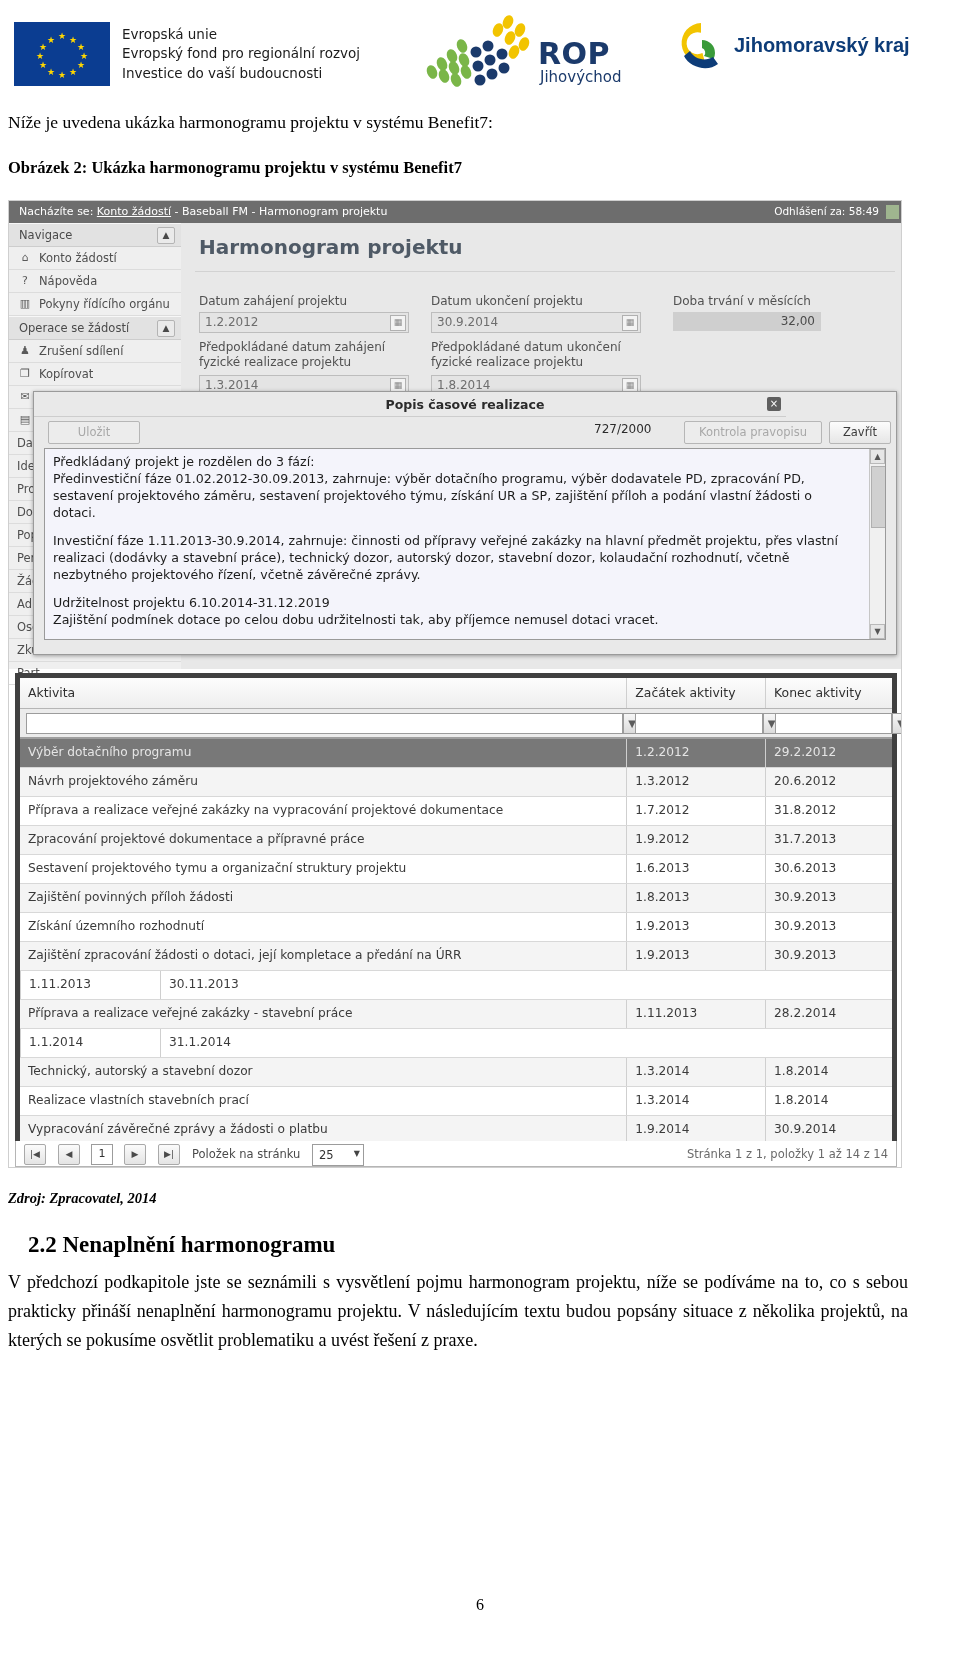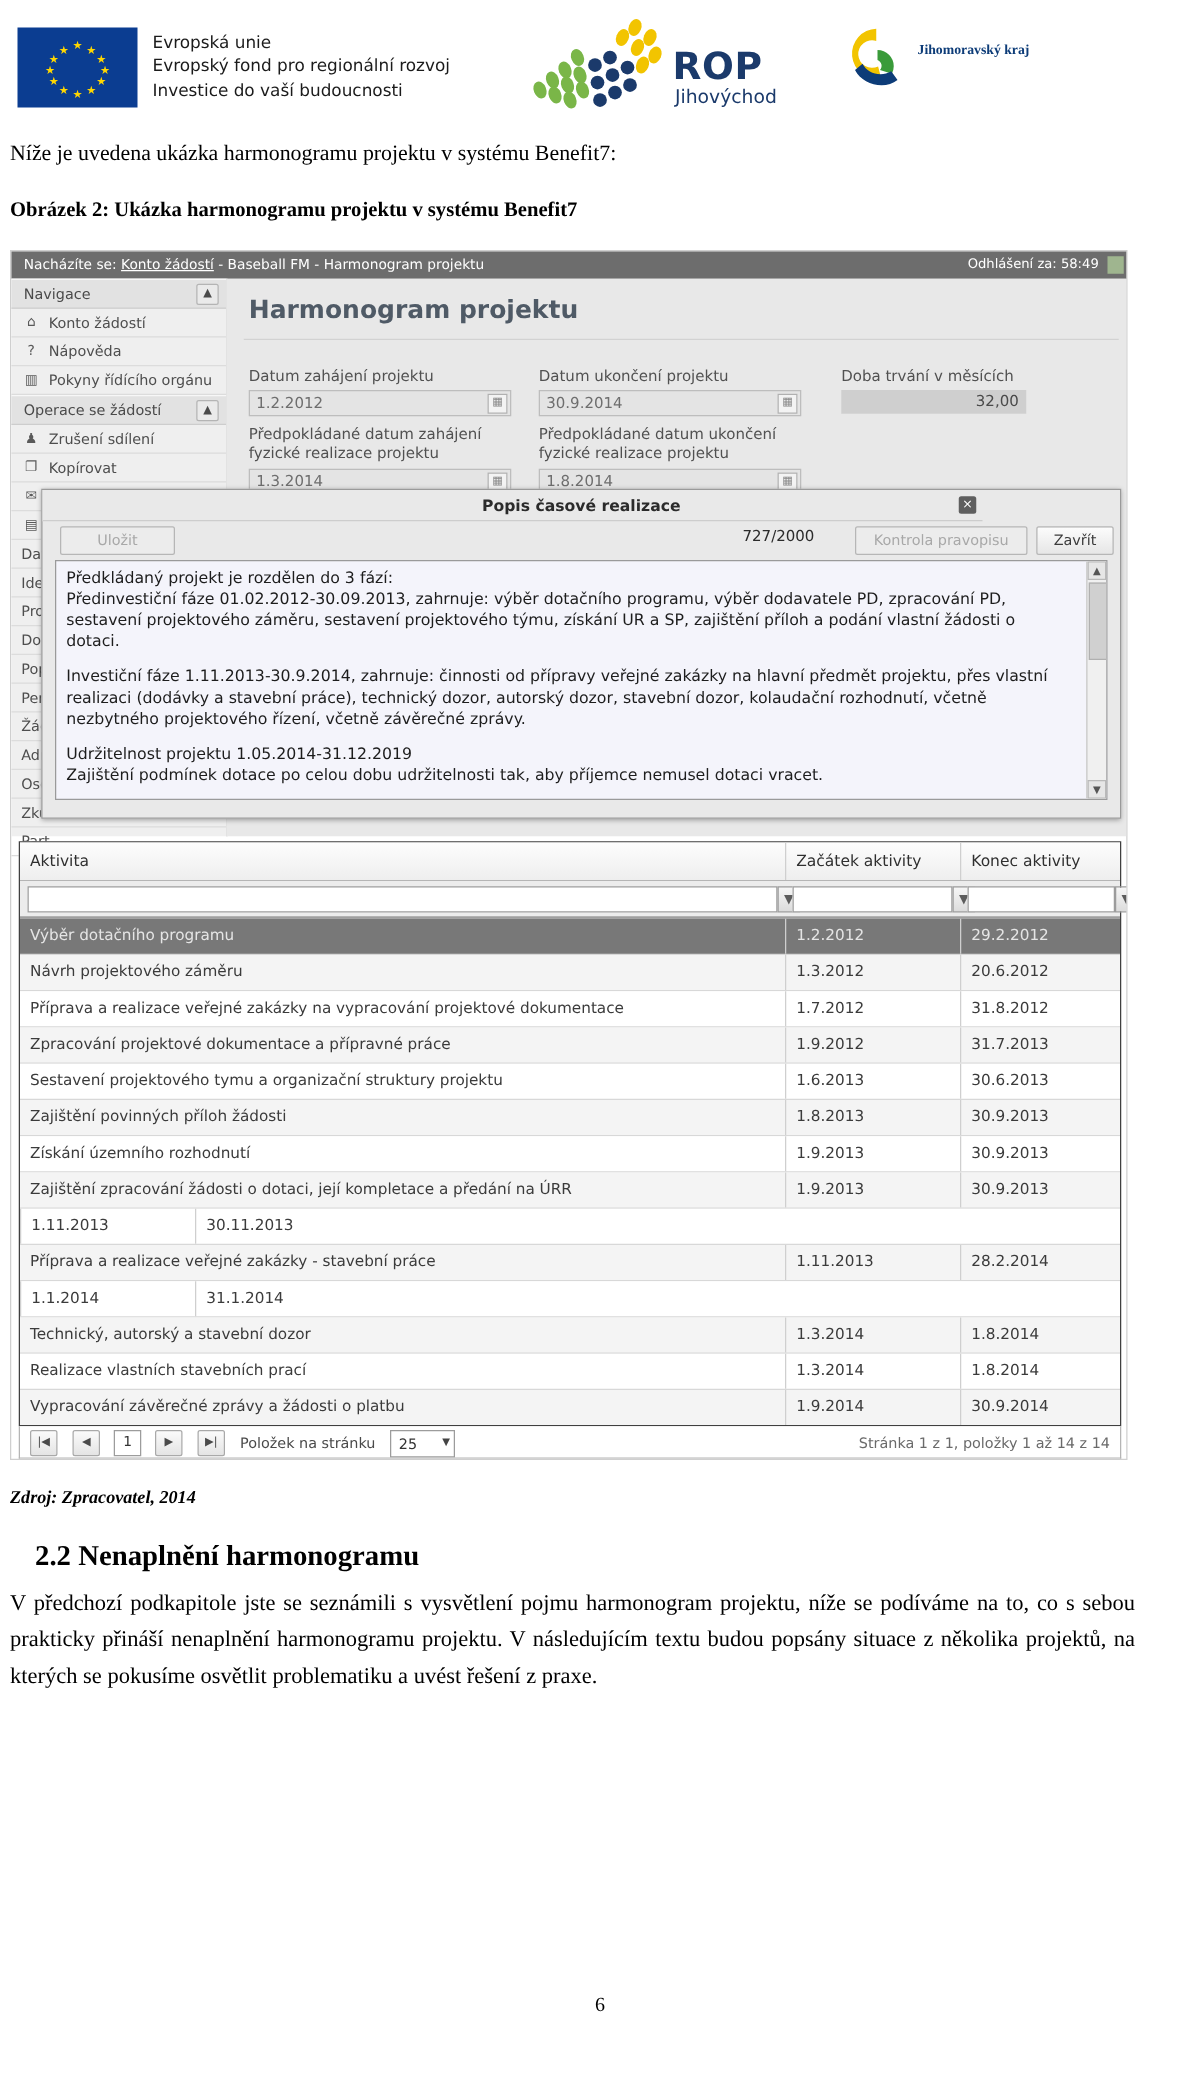--- a/index.html
+++ b/index.html
@@ -68,23 +68,23 @@
     color: #1b3a6b;
   }
   .jmk-logo {
     position: absolute;
     left: 672px; top: 18px;
     width: 270px; height: 62px;
   }
   .jmk-word {
     position: absolute;
     left: 62px; top: 16px;
-    font-family: Liberation Serif, serif;
+    font-family: Liberation Sans, sans-serif;
     font-weight: bold;
-    font-size: 11px;
+    font-size: 20px;
     color: #0d3c78;
   }
 
   
   .doc-line {
     position: absolute;
     font-family: "Liberation Serif", serif;
     font-size: 17.5px;
     color: #000;
   }
@@ -382,21 +382,21 @@
     width: 13px; height: 60px;
     background: #d0d0d0;
     border: 1px solid #b0b0b0;
   }
 
   
   .grid {
     position: absolute;
     left: 6px; top: 472px;
     width: 882px;
-    border: 1px solid #404040;
+    border: 5px solid #404040;
     background: #fff;
     box-sizing: border-box;
   }
   .grid-row {
     display: flex;
     height: 28px;
     align-items: stretch;
     border-bottom: 1px solid #d8d8d8;
     font-size: 12.2px;
     color: #3b3b3b;
@@ -723,21 +723,21 @@
       <div class="char-count">727/2000</div>
       <div class="btn disabled" style="left:650px; top:4px; width:136px;">Kontrola pravopisu</div>
       <div class="btn" style="left:795px; top:4px; width:60px;text-align:center;">Zavřít</div>
     </div>
 
     <div class="modal-body">
       <div class="modal-text">
         <p style="white-space: pre-line;">Předkládaný projekt je rozdělen do 3 fází:
 Předinvestiční fáze 01.02.2012-30.09.2013, zahrnuje: výběr dotačního programu, výběr dodavatele PD, zpracování PD, sestavení projektového záměru, sestavení projektového týmu, získání UR a SP, zajištění příloh a podání vlastní žádosti o dotaci.</p>
         <p>Investiční fáze 1.11.2013-30.9.2014, zahrnuje: činnosti od přípravy veřejné zakázky na hlavní předmět projektu, přes vlastní realizaci (dodávky a stavební práce), technický dozor, autorský dozor, stavební dozor, kolaudační rozhodnutí, včetně nezbytného projektového řízení, včetně závěrečné zprávy.</p>
-        <p style="white-space: pre-line;">Udržitelnost projektu 1.05.2014-31.12.2019
+        <p style="white-space: pre-line;">Udržitelnost projektu 6.10.2014-31.12.2019
 Zajištění podmínek dotace po celou dobu udržitelnosti tak, aby příjemce nemusel dotaci vracet.</p>
       </div>
       <div class="scrollbar">
         <div class="sb-arrow" style="top:0;">▲</div>
         <div class="sb-thumb"></div>
         <div class="sb-arrow" style="bottom:0;">▼</div>
       </div>
     </div>
   </div>
 

